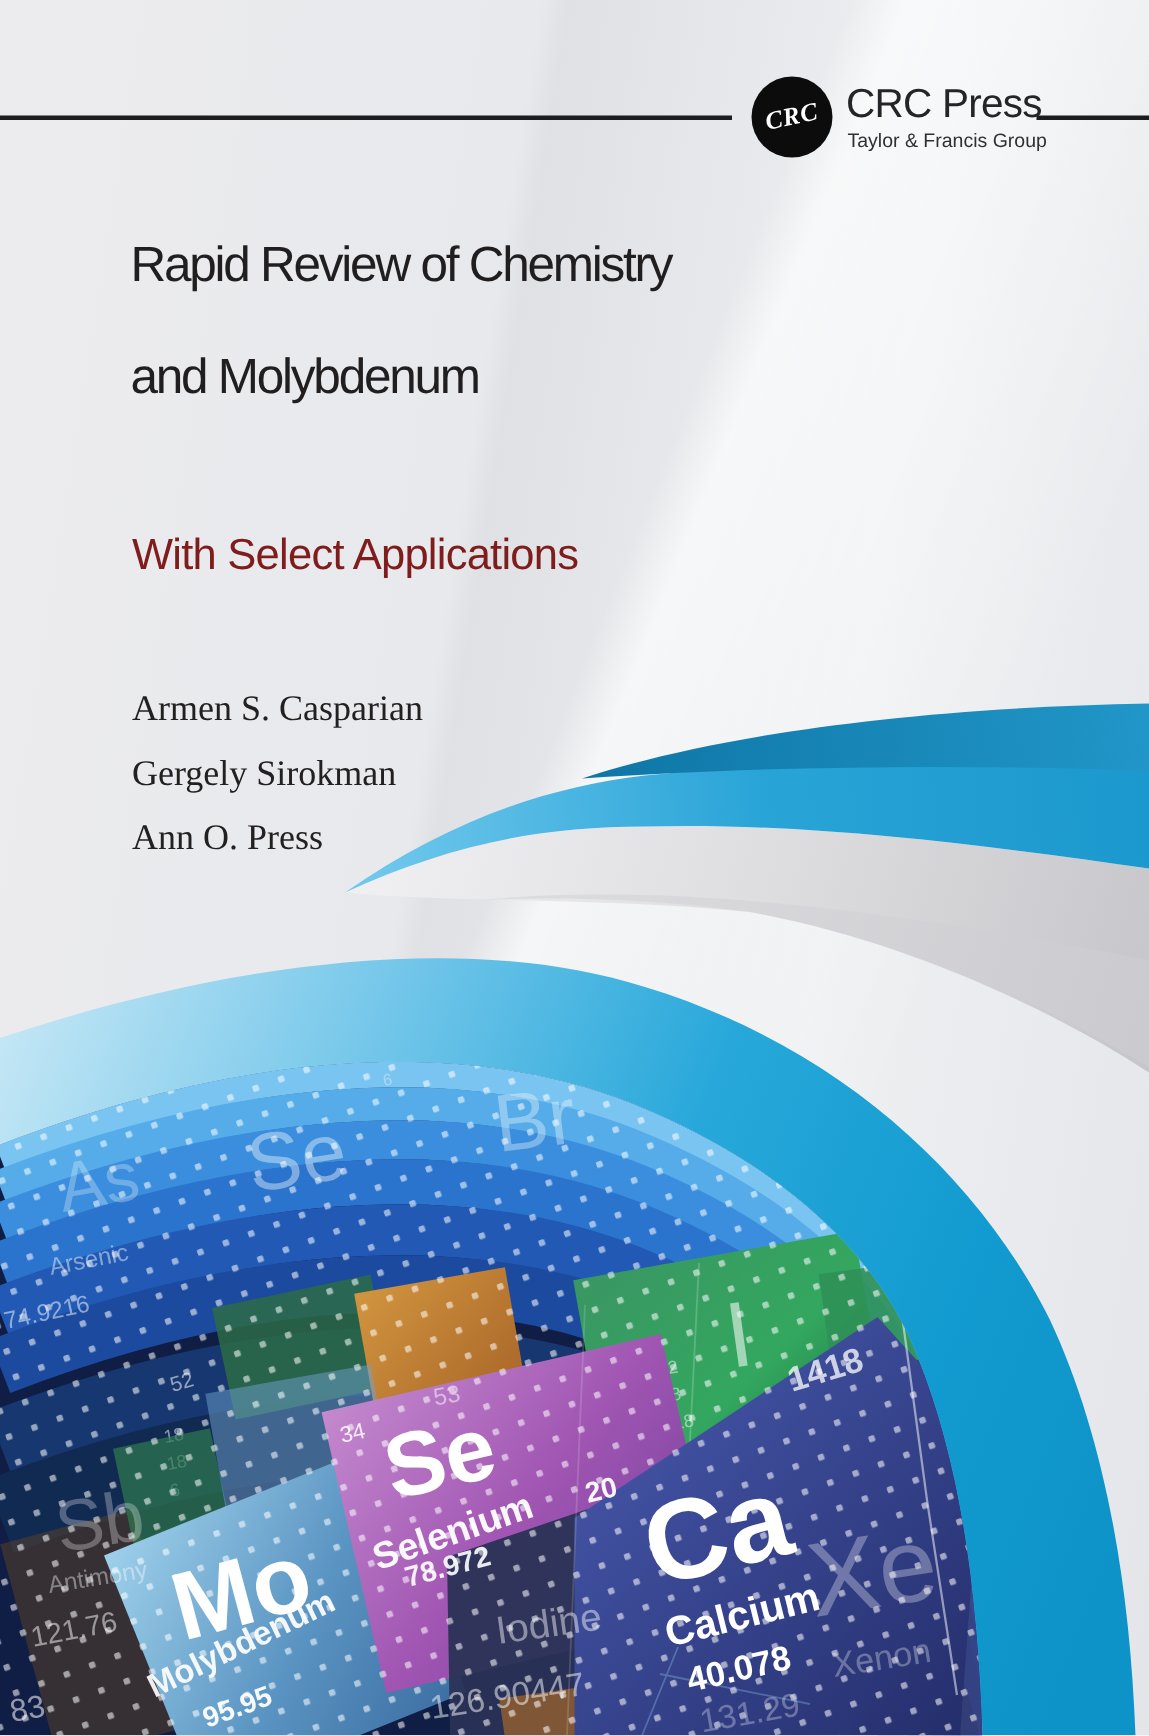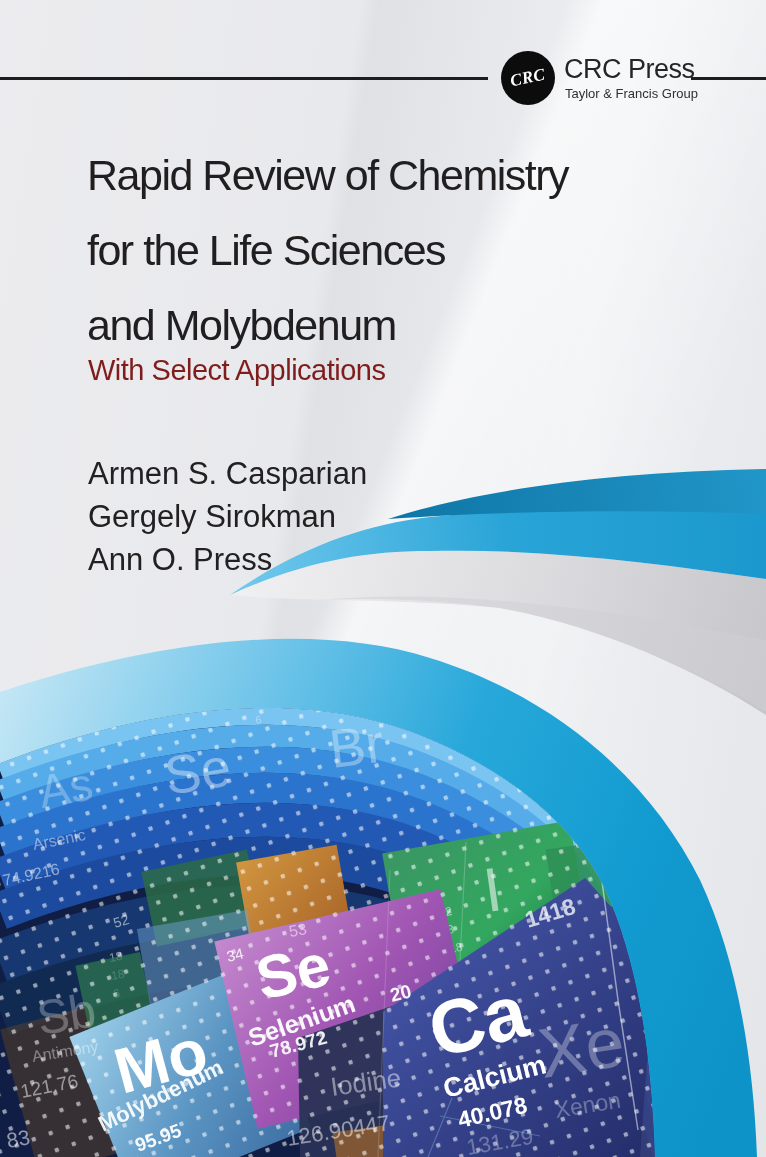--- a/index.html
+++ b/index.html
@@ -11,46 +11,45 @@
         linear-gradient(99deg, #ececef 0%, #e8e9ec 38%, #e0e1e5 40%, #eef0f2 68%, #e4e5e9 100%);}
   .rule{position:absolute;top:77px;height:3px;background:#1d1c1e;}
   .rule-left{left:0;width:488px;}
   .rule-right{left:691px;width:75px;}
   .logo-circle{position:absolute;left:501px;top:51px;width:54px;height:54px;border-radius:50%;
                background:#0c0c0c;color:#fff;display:flex;align-items:center;justify-content:center;}
   .logo-circle span{font-family:"Liberation Serif",serif;font-style:italic;font-weight:bold;
                     font-size:17px;transform:rotate(-12deg);letter-spacing:.5px;}
   .logo-name{position:absolute;left:564px;top:54px;font-size:27px;color:#252527;letter-spacing:-.5px;}
   .logo-tag{position:absolute;left:565px;top:86px;font-size:13px;color:#303032;text-align:right;}
-  .title{position:absolute;left:87px;top:138px;margin:0;font-weight:400;font-size:43px;
+  .title{position:absolute;left:87px;top:138px;margin:0;font-weight:400;font-size:33px;
          line-height:75px;letter-spacing:-1.5px;color:#211e1f;}
   .title span{display:block;}
   .subtitle{position:absolute;left:88px;top:354px;font-size:29px;letter-spacing:-.5px;color:#7f1d1d;}
-  .authors{position:absolute;left:88px;top:452px;font-size:31px;line-height:43px;color:#232021;}
+  .authors{position:absolute;left:88px;top:452px;font-size:24px;line-height:43px;color:#232021;font-family:Liberation Serif, serif;}
   .art{position:absolute;left:0;top:0;width:766px;height:1157px;}
   .art text{font-family:"Liberation Sans",sans-serif;fill:#ffffff;}
 </style>
 </head>
 <body>
 
 <div class="cover">
   <div class="bg"></div>
 
   <div class="rule rule-left"></div>
   <div class="rule rule-right"></div>
 
   <div class="logo-circle">
     <span>CRC</span>
   </div>
   <div class="logo-name">CRC Press</div>
   <div class="logo-tag">Taylor &amp; Francis Group</div>
 
   <h1 class="title">
     <span>Rapid Review of Chemistry</span>
-    <span>for the Life Sciences</span>
     <span>and Molybdenum</span>
   </h1>
   <div class="subtitle">With Select Applications</div>
 
   <div class="authors">
     <div>Armen S. Casparian</div>
     <div>Gergely Sirokman</div>
     <div>Ann O. Press</div>
   </div>
 

